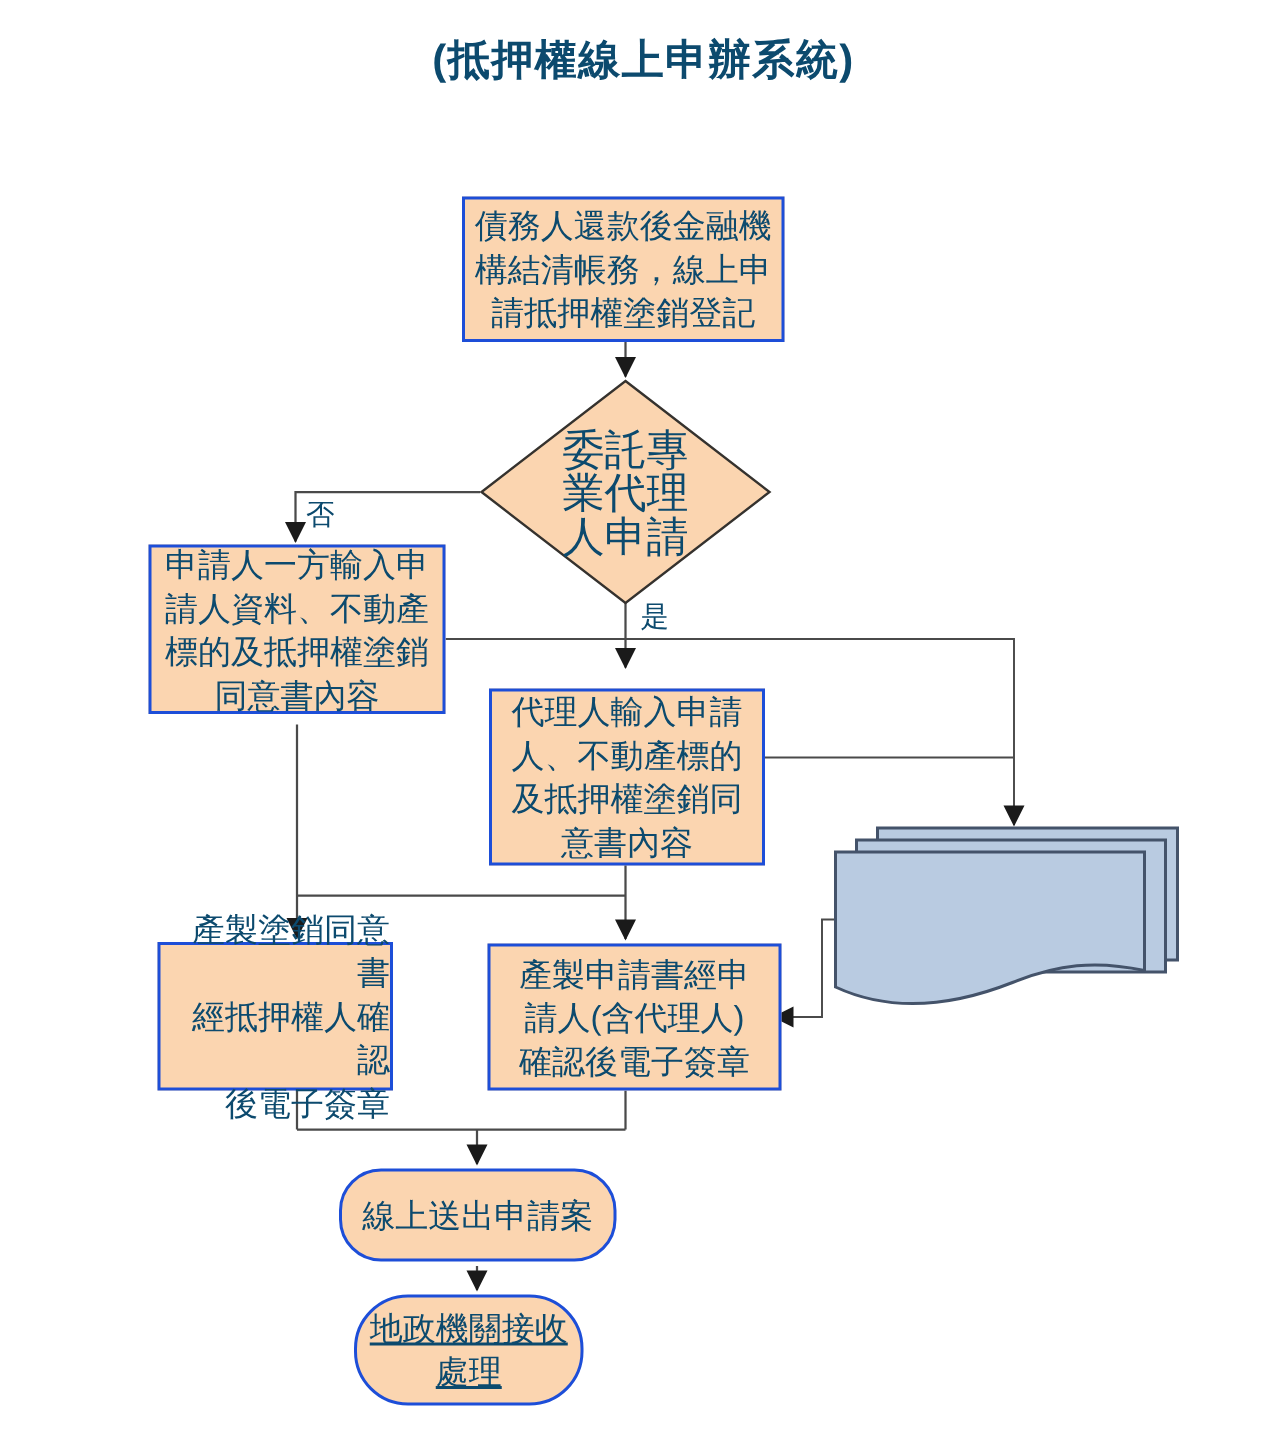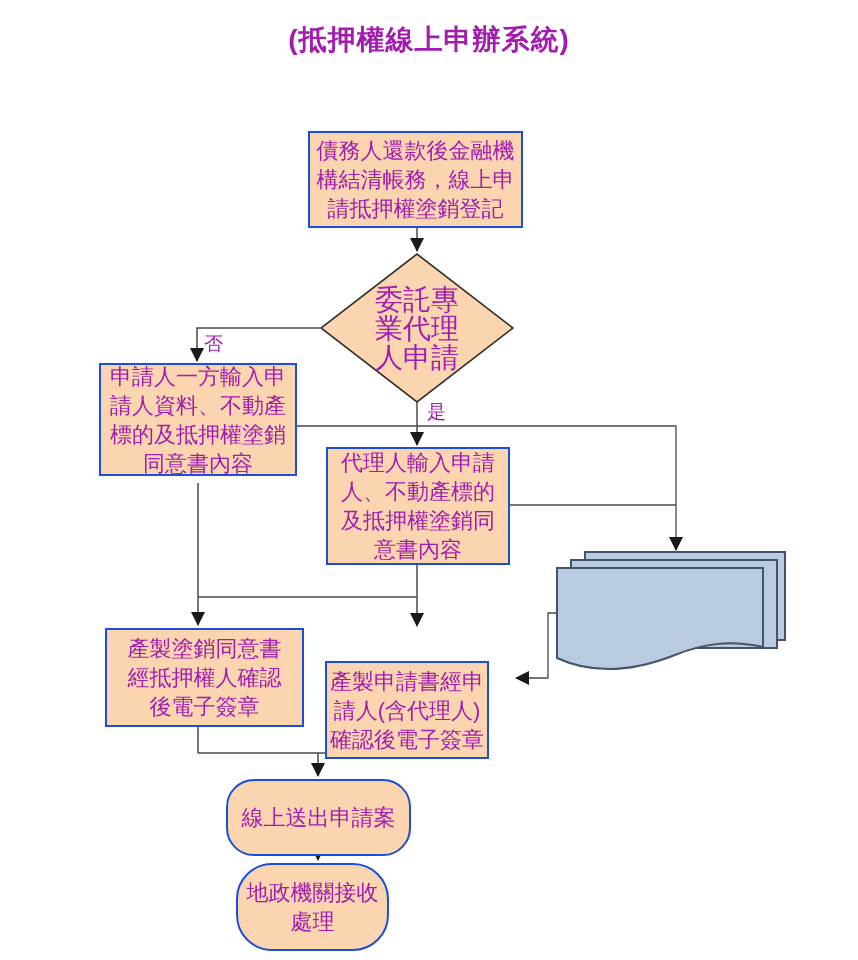--- a/index.html
+++ b/index.html
@@ -1,18 +1,18 @@
 <!DOCTYPE html>
 <html><head>
 <meta charset="utf-8">
 <style>
   html,body{margin:0;padding:0;background:#ffffff;}
   .canvas{
     position:relative;width:858px;height:960px;background:#ffffff;overflow:hidden;
-    font-family:"Liberation Sans","DejaVu Sans",sans-serif;color:#a21caf;
+    font-family:"Liberation Sans","DejaVu Sans",sans-serif;color:#0c4a6e;
   }
   .title{
     position:absolute;left:0;top:21px;width:858px;text-align:center;
     font-size:28px;font-weight:bold;line-height:38px;letter-spacing:1px;
   }
   .node{
     position:absolute;box-sizing:border-box;
     background:#FBD5B0;border:2px solid #1d4ed8;
     display:flex;align-items:center;justify-content:center;
     text-align:center;font-size:22px;line-height:29px;
@@ -86,32 +86,32 @@
 人申請</div>
 
   <div class="branch-label" style="left:204px;top:334px;">否</div>
   <div class="branch-label" style="left:427px;top:402px;">是</div>
 
   <div class="node" style="left:99px;top:363px;width:198px;height:113px;">申請人一方輸入申
 請人資料、不動產
 標的及抵押權塗銷
 同意書內容</div>
 
-  <div class="node" style="left:326px;top:447px;width:184px;height:118px;">代理人輸入申請
+  <div class="node" style="left:326px;top:459px;width:184px;height:118px;">代理人輸入申請
 人、不動產標的
 及抵押權塗銷同
 意書內容</div>
 
 
-  <div class="node" style="left:105px;top:628px;width:199px;height:99px;">產製塗銷同意書
+  <div class="node" style="left:105px;top:628px;width:157px;height:99px;text-align:right;">產製塗銷同意書
 經抵押權人確認
 後電子簽章</div>
 
-  <div class="node" style="left:325px;top:629px;width:164px;height:98px;margin-top:32px;">產製申請書經申
+  <div class="node" style="left:325px;top:629px;width:196px;height:98px;">產製申請書經申
 請人(含代理人)
 確認後電子簽章</div>
 
-  <div class="node" style="left:226px;top:779px;width:185px;height:77px;border-radius:28px;">線上送出申請案</div>
+  <div class="node" style="left:226px;top:779px;width:185px;height:62px;border-radius:28px;">線上送出申請案</div>
 
-  <div class="node terminal" style="left:236px;top:863px;width:153px;height:88px;">地政機關接收
+  <div class="node terminal" style="left:236px;top:863px;width:153px;height:74px;text-decoration:underline;">地政機關接收
 處理</div>
 
 </div>
 
 </body></html>

